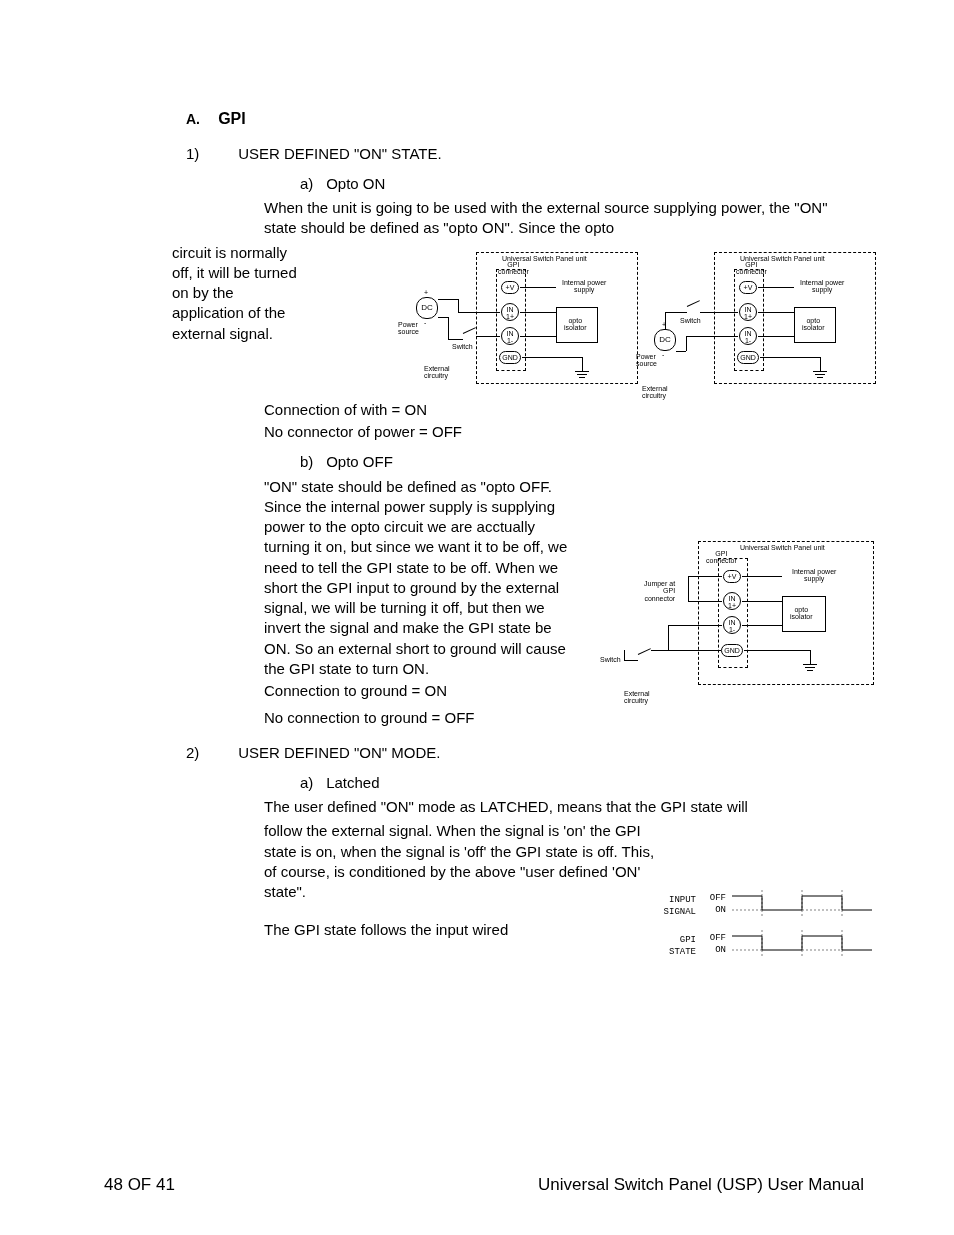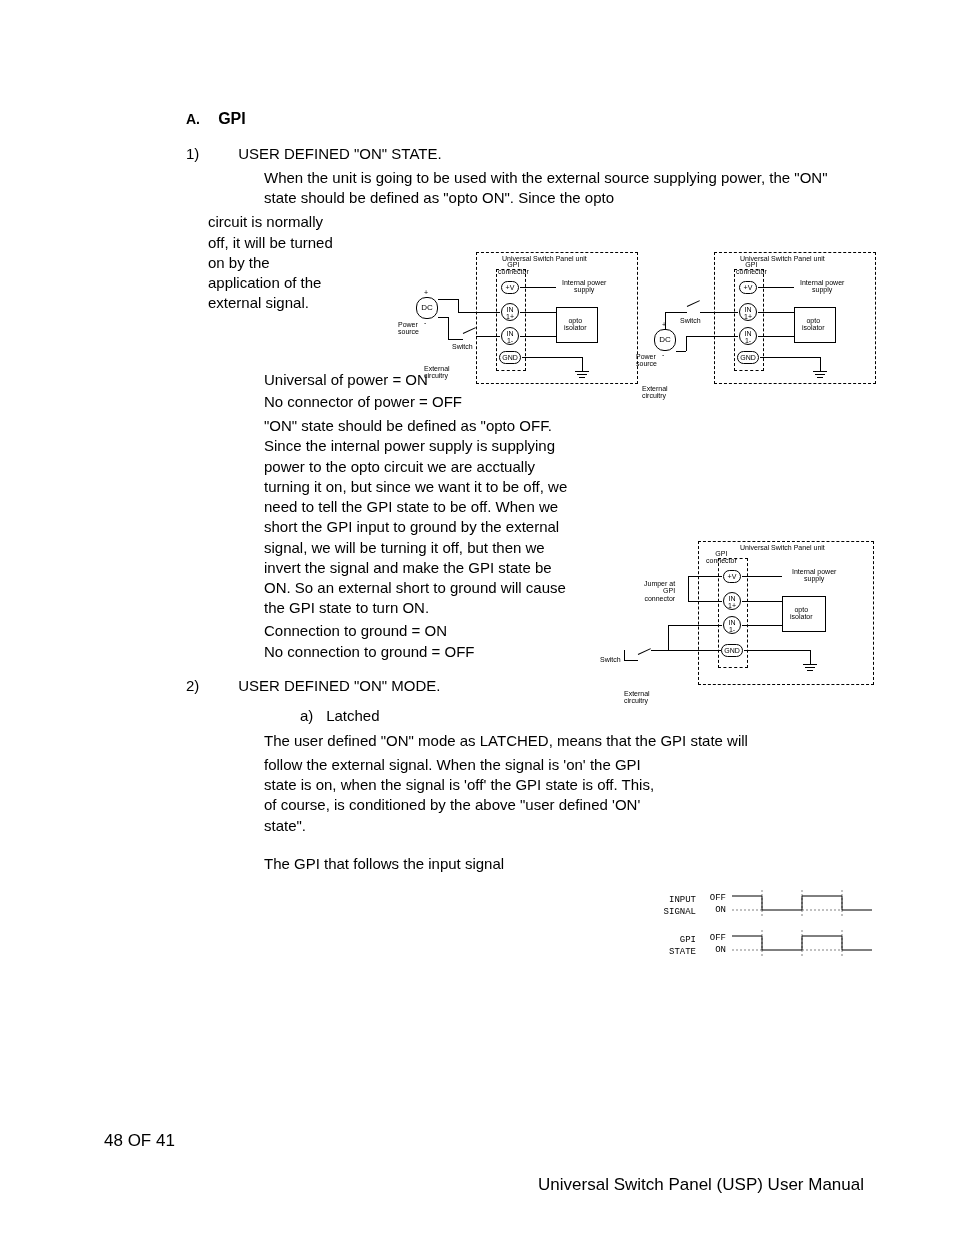--- a/index.html
+++ b/index.html
@@ -63,21 +63,21 @@
     display: inline-block;
     width: 22px;
   }
   .content-block {
     margin-top: 4px;
     margin-left: 160px;
     width: 580px;
   }
   .content-narrow-a {
     margin-top: 4px;
-    margin-left: 104px;
+    margin-left: 68px;
     width: 135px;
   }
   .content-narrow-b {
     margin-top: 4px;
     margin-left: 160px;
     width: 318px;
   }
   .content-narrow-c {
     margin-top: 4px;
     margin-left: 160px;
@@ -130,21 +130,21 @@
   .gnd .b2 { border-top:1px solid #000; width:10px; height:0; position:absolute; left:2px; top:3px;}
   .gnd .b3 { border-top:1px solid #000; width:6px;  height:0; position:absolute; left:4px; top:6px;}
   .footer {
     position: absolute;
     bottom: 38px;
     left: 104px;
     width: 760px;
     font-size: 17px;
   }
   .foot-left { float:left; }
-  .foot-right { float:right;margin-top:44px; }
+  .foot-right { float:right; }
   
   .tlabel {
     position:absolute;
     font-family: "Courier New", monospace;
     font-size: 9px;
     text-align:right;
     white-space:pre;
   }
 </style>
 </head>
@@ -156,20 +156,24 @@
   <div class="sub-letter-row">
     <span class="sub-letter">A.</span>
     <span class="sub-title">GPI</span>
   </div>
 
   <div class="item-row">
     <span class="item-num">1)</span>
     <span class="item-title">USER DEFINED "ON" STATE.</span>
   </div>
 
+  <div class="subitem-row">
+    <span class="subitem-letter">a)</span>
+    <span>Opto ON</span>
+  </div>
   <div class="content-block">When the unit is going to be used with the external source supplying power, the "ON" state should be defined as "opto ON".  Since the opto</div>
   <div class="content-narrow-a">circuit is normally off, it will be turned on by the application of the external signal.</div>
 
   <div class="diag" style="left:404px; top:247px; width:468px; height:145px;">
 
     <div class="dbox" style="left:72px; top:5px; width:160px; height:130px;"></div>
     <div class="dtext" style="left:98px; top:8px;">Universal Switch Panel unit</div>
     <div class="dbox" style="left:92px; top:22px; width:28px; height:100px;"></div>
     <div class="dtext" style="left:94px; top:14px; white-space:pre; text-align:center;">GPI
 connector</div>
@@ -251,23 +255,27 @@
     <div class="dline-h" style="left:296px; top:65px; width:38px;"></div>
     <div class="dtext" style="left:276px; top:70px;">Switch</div>
     <div class="dline-h" style="left:272px; top:104px; width:10px;"></div>
     <div class="dline-v" style="left:282px; top:89px; height:15px;"></div>
     <div class="dline-h" style="left:282px; top:89px; width:52px;"></div>
     <div class="dtext" style="left:238px; top:138px; white-space:pre;">External
 circuitry</div>
   </div>
 
   <div style="height:52px;"></div>
-  <div class="content-block">Universal of power = ON</div>
+  <div class="content-block">Connection of with = ON</div>
   <div class="content-block" style="margin-top:2px;">No connector of power = OFF</div>
 
+  <div class="subitem-row">
+    <span class="subitem-letter">b)</span>
+    <span>Opto OFF</span>
+  </div>
   <div class="content-narrow-b">"ON" state should be defined as "opto OFF.  Since the internal power supply is supplying power to the opto circuit we are acctually turning it on, but since we want it to be off, we need to tell the GPI state to be off.  When we short the GPI input to ground by the external signal, we will be turning it off, but then we invert the signal and make the GPI state be ON.  So an external short to ground will cause the GPI state to turn ON.</div>
 
   <div class="diag" style="left:594px; top:536px; width:280px; height:170px;">
     <div class="dbox" style="left:104px; top:5px; width:174px; height:142px;"></div>
     <div class="dtext" style="left:146px; top:8px;">Universal Switch Panel unit</div>
     <div class="dbox" style="left:124px; top:22px; width:28px; height:108px;"></div>
     <div class="dtext" style="left:112px; top:14px; white-space:pre; text-align:center;">GPI
 connector</div>
     <div class="dcirc" style="left:129px; top:34px; width:18px; height:13px;">+V</div>
     <div class="dcirc" style="left:129px; top:56px; width:18px; height:18px; white-space:pre;">IN
@@ -305,21 +313,21 @@
     <div class="dline-h" style="left:57px; top:114px; width:70px;"></div>
     <div class="dline-v" style="left:30px; top:124px; height:0;"></div>
     <div class="dline-v" style="left:74px; top:114px; height:0;"></div>
     <div class="dline-v" style="left:30px; top:114px; height:10px;"></div>
     <div class="dtext" style="left:6px; top:120px;">Switch</div>
     <div class="dtext" style="left:30px; top:154px; white-space:pre;">External
 circuitry</div>
   </div>
 
   <div class="content-block" style="margin-top:2px;">Connection to ground = ON</div>
-  <div class="content-block" style="margin-top:1px;">No connection to ground = OFF</div>
+  <div class="content-block" style="margin-top:7px;">No connection to ground = OFF</div>
 
   <div class="item-row">
     <span class="item-num">2)</span>
     <span class="item-title">USER DEFINED "ON" MODE.</span>
   </div>
 
   <div class="subitem-row">
     <span class="subitem-letter">a)</span>
     <span>Latched</span>
   </div>
@@ -350,20 +358,20 @@
       <polyline points="0,6 30,6 30,20 70,20 70,6 110,6 110,20 140,20" fill="none" stroke="#000" stroke-width="1"></polyline>
       <line x1="0" y1="20" x2="30" y2="20" stroke="#000" stroke-width="0.5" stroke-dasharray="2,2"></line>
       <line x1="70" y1="20" x2="110" y2="20" stroke="#000" stroke-width="0.5" stroke-dasharray="2,2"></line>
       <line x1="30" y1="-40" x2="30" y2="26" stroke="#000" stroke-width="0.5" stroke-dasharray="2,2"></line>
       <line x1="70" y1="-40" x2="70" y2="26" stroke="#000" stroke-width="0.5" stroke-dasharray="2,2"></line>
       <line x1="110" y1="-40" x2="110" y2="26" stroke="#000" stroke-width="0.5" stroke-dasharray="2,2"></line>
     </svg>
   </div>
 
   <div style="height:14px;"></div>
-  <div class="content-block">The GPI that follows the input signal</div>
+  <div class="content-block">The GPI state follows the input wired</div>
 
   <div class="footer">
     <span class="foot-left">48 OF 41</span>
     <span class="foot-right">Universal Switch Panel (USP) User Manual</span>
   </div>
 
 </div>
 
 </body></html>

